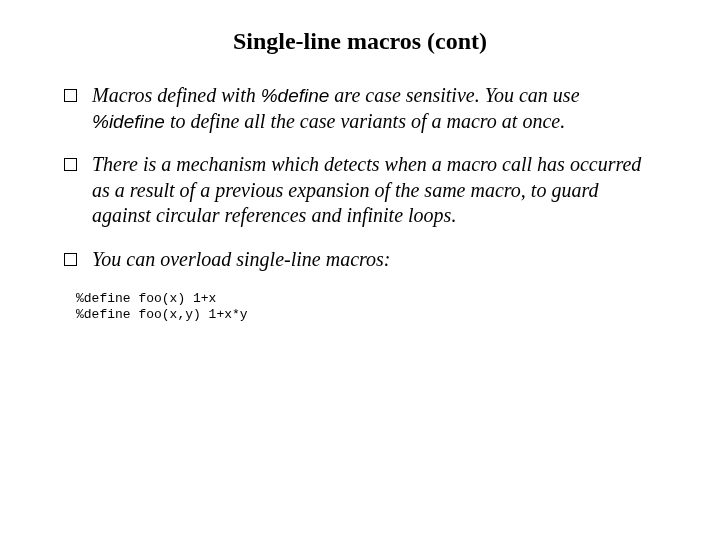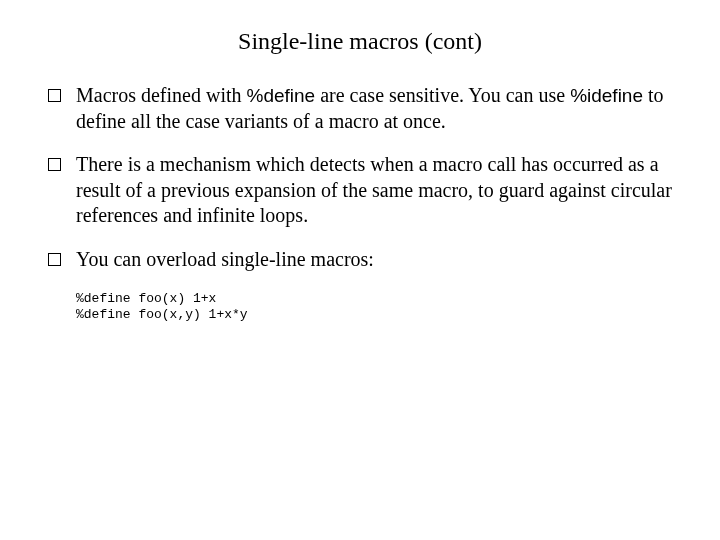--- a/index.html
+++ b/index.html
@@ -12,28 +12,29 @@
     color: #000000;
   }
   .slide {
     box-sizing: border-box;
     width: 720px;
     height: 540px;
     padding: 28px 48px 20px 48px;
   }
   .title {
     font-size: 24px;
-    font-weight: normal;
+    font-weight: bold;
     text-align: center;
     margin: 0 0 28px 0;
   }
   ul.bullets {
     list-style: none;
-    margin: 0;
+    margin: 16px;
     padding: 0;
+    font-style: italic;
   }
   ul.bullets > li {
     position: relative;
     padding-left: 28px;
     font-size: 20px;
     line-height: 1.28;
     margin-bottom: 18px;
   }
   ul.bullets > li::before {
     content: "";

